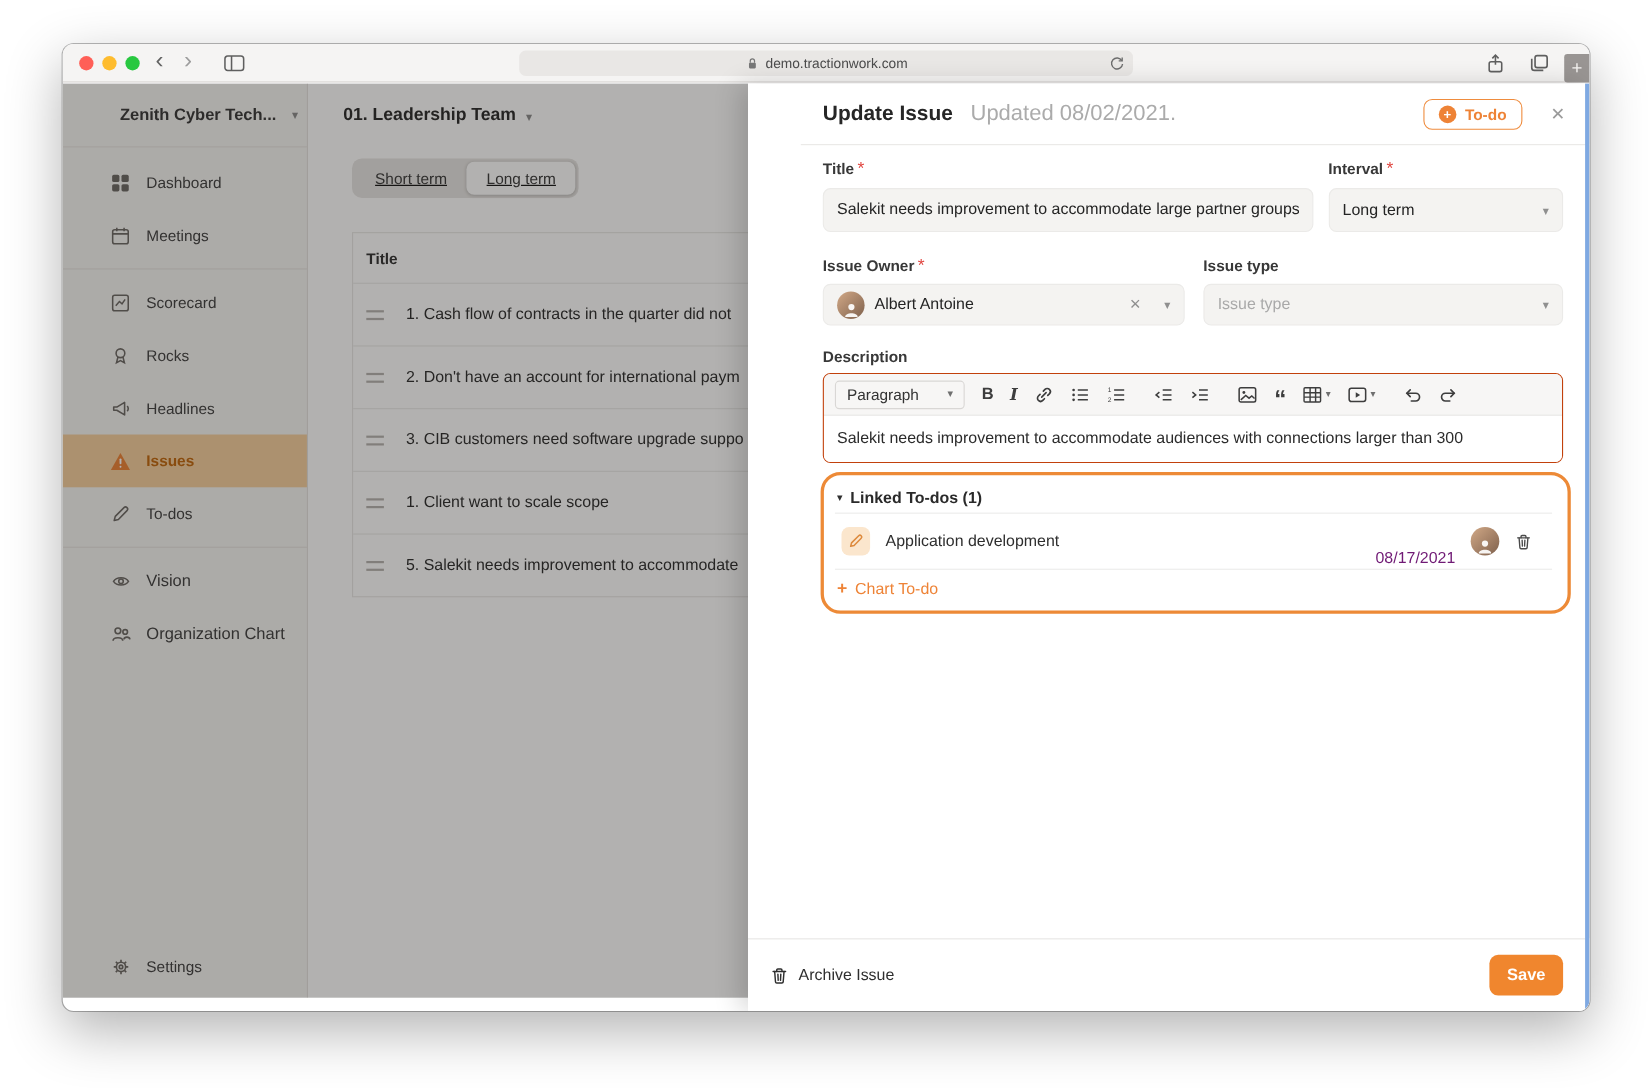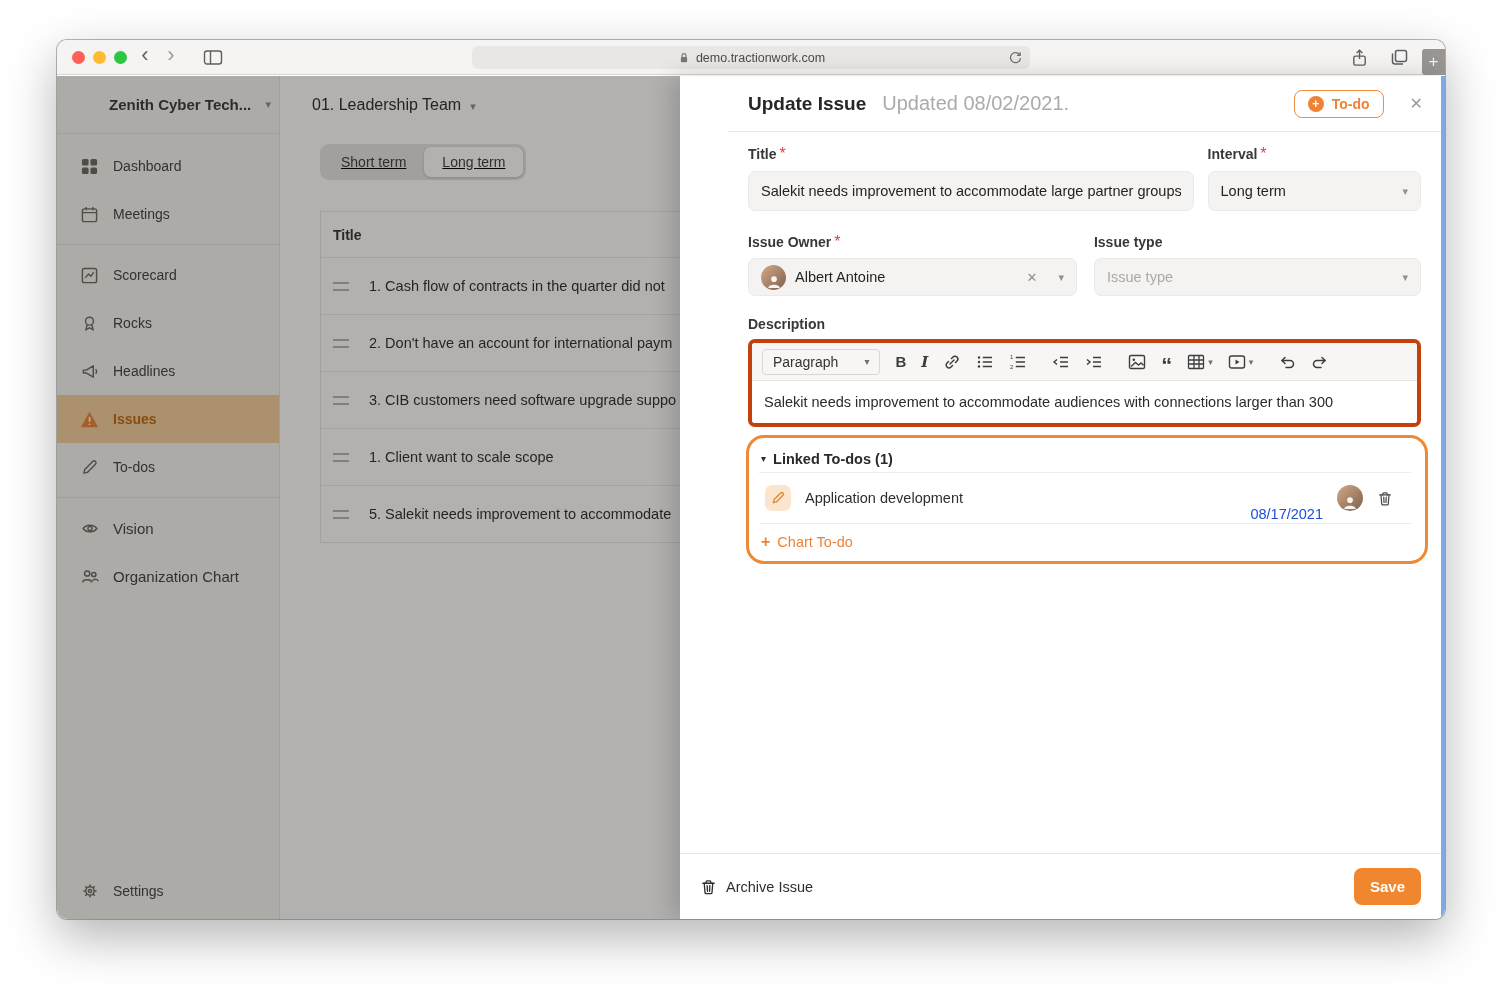--- a/index.html
+++ b/index.html
@@ -20,42 +20,42 @@
   .tb-svg { position:absolute; top:8px; color:#5f5f5f; }
   .addressbar { position:absolute; left:415px; top:6px; width:558px; height:23px;
     background:#e9e7e5; border-radius:6px; display:flex; align-items:center; justify-content:center;
     font-size:12.5px; color:#4c4c4c; gap:5px; }
   .addressbar .reload { position:absolute; right:7px; top:4px; }
   .newtab { position:absolute; right:0; top:9px; width:23px; height:26px; background:#999593;
     color:#f4f2f0; font-size:17px; text-align:center; line-height:25px; border-radius:3px 0 0 3px; }
 
   
   .app { position:absolute; left:0; right:0; top:36px; bottom:0; }
-  .left { position:absolute; left:0; top:0; width:623px; bottom:0; background:#fff; }
+  .left { position:absolute; left:0; top:0; width:623px; bottom:12px; background:#fff; }
   .dim { position:absolute; left:0; top:0; width:623px; bottom:0; background:rgba(20,18,16,.33); z-index:5; }
 
   
   .sidebar { position:absolute; left:0; top:0; bottom:0; width:223px; background:#f7f6f4; border-right:1px solid #e6e3e0; }
   .side-header { height:58px; border-bottom:1px solid #e8e5e2; display:flex; align-items:center; padding:0 10px 0 52px; position:relative; }
   .side-header .org { font-size:15px; font-weight:700; color:#3a3a3a; }
   .side-header .chev { position:absolute; right:8px; color:#8c8c8c; font-size:11px; }
   .side-list { padding-top:8px; }
-  .s-item { height:48px; display:flex; align-items:center; padding-left:23px; gap:14px; cursor:pointer; }
+  .s-item { height:48px; display:flex; align-items:center; padding-left:43px; gap:14px; cursor:pointer; }
   .s-ico { width:19px; display:inline-flex; justify-content:center; color:#6e6a66; }
   .s-label { font-size:14px; color:#424242; }
   .s-item.active { background:#f6cf9e; }
   .s-item.active .s-label { color:#c2690f; font-weight:600; }
   .s-div { height:1px; background:#e6e3e0; margin:6px 0; }
   .s-item.big .s-label { font-size:15px; }
   .s-item.settings { position:absolute; bottom:4px; left:0; right:0; }
 
   
   .main { position:absolute; left:223px; right:0; top:0; bottom:0; background:#ffffff; }
   .team-header { height:58px; display:flex; align-items:center; padding-left:32px; gap:9px; }
-  .team-header .team { font-size:16px; font-weight:400; color:#2c2c2c; }
+  .team-header .team { font-size:16px; font-weight:700; color:#2c2c2c; }
   .team-header .chev { color:#8c8c8c; font-size:11px; margin-top:2px; }
   .tabbar { display:inline-flex; margin:10px 0 0 40px; background:#e8e6e4; border-radius:9px; padding:3px;text-decoration:underline; }
   .tab { font-size:14px; color:#3c3c3c; padding:0 18px; line-height:30px; border-radius:7px; }
   .tab.selected { background:#fff; box-shadow:0 1px 3px rgba(0,0,0,.18); font-weight:500; }
   .itable { position:absolute; left:40px; top:135px; width:520px; border:1px solid #e9e8e6; background:#fff; }
   .itable .thead { height:45px; display:flex; align-items:center; padding-left:12px;
     font-size:14px; font-weight:700; color:#333; }
   .irow { height:57px; border-top:1px solid #ececea; display:flex; align-items:center; padding-left:12px; gap:20px; }
   .drag { width:16px; height:9px; border-top:2px solid #b7b4b0; border-bottom:2px solid #b7b4b0; flex:none; }
   .irow .txt { font-size:14.5px; color:#2f2f2f; white-space:nowrap; overflow:hidden; }
@@ -86,42 +86,42 @@
   .selectbox { margin-top:7px; height:38px; background:#f4f3f1; border:1px solid #ebeae8; border-radius:7px;
     display:flex; align-items:center; padding:0 12px; font-size:14.5px; color:#242424; gap:9px; }
   .selectbox .chev { margin-left:auto; color:#8f8f8f; font-size:11px; }
   .placeholder { color:#a9a9a9; }
   .avatar { width:25px; height:25px; border-radius:50%; flex:none;
     background:linear-gradient(135deg,#d2a987,#7e604c); display:flex; align-items:flex-end; justify-content:center; overflow:hidden; }
   .clear-x { color:#8f8f8f; font-size:13px; margin-left:auto; }
   .own-chev { color:#8f8f8f; font-size:11px; margin-left:12px; }
 
   .desc-lbl { margin-top:20px; }
-  .editor { margin-top:7px; border:4px solid #c2410c; border-radius:7px; overflow:hidden; }
+  .editor { margin-top:7px; border:1px solid #c2410c; border-radius:7px; overflow:hidden; }
   .ed-toolbar { height:38px; background:#f7f6f5; border-bottom:1px solid #e5e4e2;
     display:flex; align-items:center; padding:0 10px; gap:15px; color:#3d3d3d; }
   .para-dd { display:flex; align-items:center; gap:26px; border:1px solid #d9d7d5; border-radius:4px;
     background:#f7f6f5; padding:4px 10px; font-size:14px; color:#333; }
   .para-dd .chev { font-size:10px; color:#6f6f6f; }
   .tool { display:inline-flex; align-items:center; cursor:pointer; }
   .tool.b { font-weight:800; font-size:15px; }
   .tool.i { font-family:"DejaVu Serif",serif; font-style:italic; font-size:15px; font-weight:600; }
   .tool .mini-chev { font-size:9px; color:#6f6f6f; margin-left:3px; }
   .tool.quote { font-size:22px; font-weight:700; line-height:10px; margin-top:8px; }
   .ed-content { padding:13px 12px; font-size:14.5px; color:#2b2b2b; background:#fff; }
 
   .linkbox { margin:8px -7px 0 -2px; border:3px solid #ed8a37; border-radius:18px; padding:7px 14px 10px 10px; }
   .lb-head { display:flex; align-items:center; gap:7px; height:27px; padding-left:2px; }
   .lb-caret { font-size:10px; color:#2f2f2f; }
   .lb-title { font-size:14.5px; font-weight:700; color:#2a2a2a; }
   .lb-div { height:1px; background:#ececea; }
   .lb-row { height:50px; display:flex; align-items:center; gap:14px; padding:0 10px 0 6px; }
   .pencil-chip { width:26px; height:26px; border-radius:7px; background:#fbe6cd; display:flex; align-items:center; justify-content:center; color:#dd8a3d; flex:none; }
   .lb-item-title { font-size:14.5px; color:#2e2e2e; }
-  .lb-date { margin-left:auto; font-size:14.5px; color:#1d4ed8;margin-top:32px; }
+  .lb-date { margin-left:auto; font-size:14.5px; color:#701a75;margin-top:32px; }
   .lb-row .avatar { width:26px; height:26px; }
   .lb-trash { color:#4a4a4a; margin-right:8px; display:inline-flex; }
   .lb-link { display:flex; align-items:center; gap:7px; margin-top:9px; padding-left:2px;
     color:#ee8336; font-size:14.5px; font-weight:500; cursor:pointer; }
   .lb-link .pl { font-size:16px; font-weight:700; }
 
   .annotation { margin-top:26px; text-align:center; color:#f0862e; font-size:23px; font-weight:700; }
 
   .m-footer { position:absolute; left:0; right:0; bottom:0; height:66px; border-top:1px solid #e7e6e4;
     display:flex; align-items:center; padding:0 24px 0 20px; background:#fff; }

